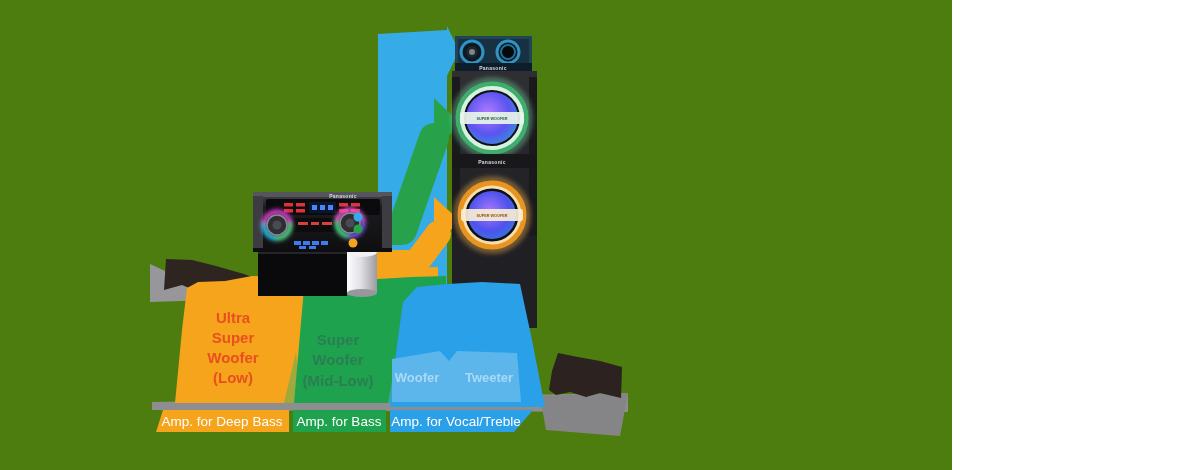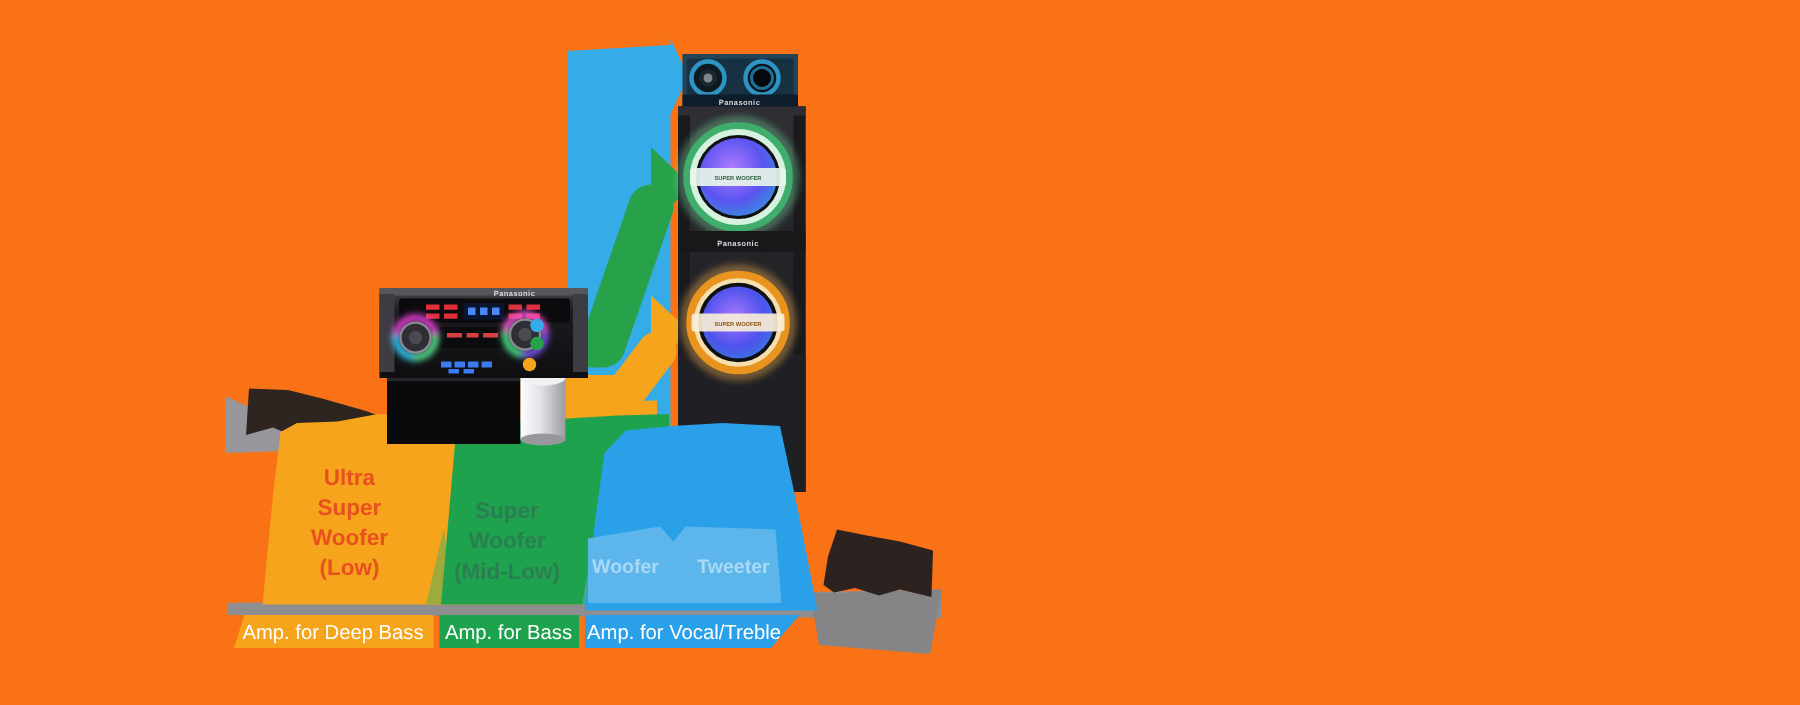--- a/index.html
+++ b/index.html
@@ -1,16 +1,16 @@
 <!DOCTYPE html>
 <html><head>
 <meta charset="utf-8">
 <style>
   html,body{margin:0;padding:0;background:#ffffff;}
-  .stage{position:relative;width:1200px;height:470px;background:#f97316;overflow:hidden;
+  .stage{position:relative;width:952px;height:470px;background:#4d7c0f;overflow:hidden;
          font-family:"Liberation Sans",sans-serif;}
   svg text{font-family:"Liberation Sans",sans-serif;}
   .band-title{font-weight:bold;font-size:15px;}
   .driver-label{font-weight:bold;font-size:13px;}
   .amp-label{font-size:13.5px;fill:#ffffff;}
   .brand{font-size:5px;font-weight:bold;fill:#d9d9de;letter-spacing:.3px;}
   .bar-text{font-size:3.8px;font-weight:bold;}
 </style>
 </head>
 <body>

